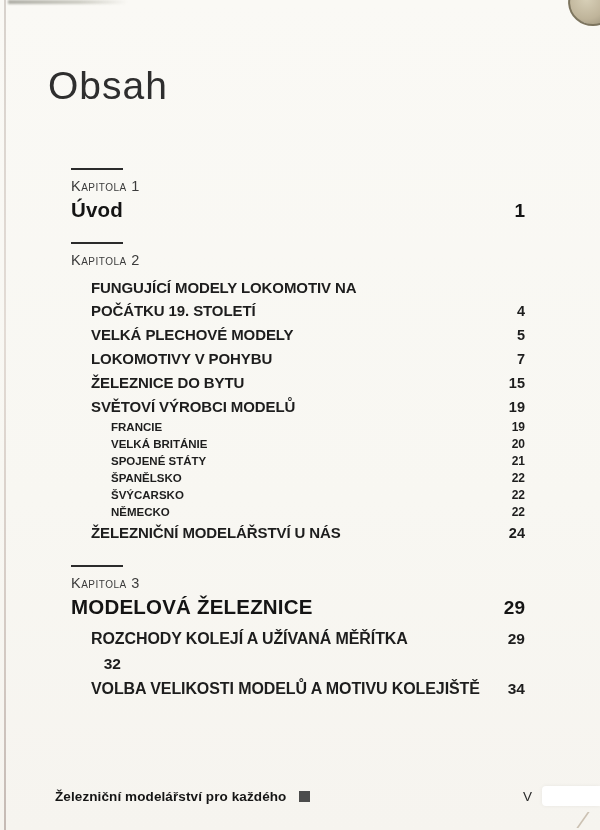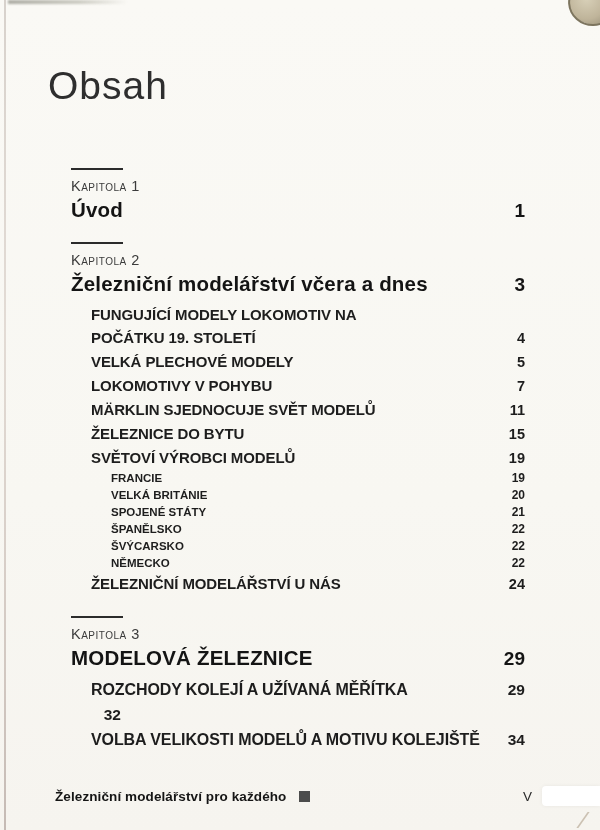--- a/index.html
+++ b/index.html
@@ -111,44 +111,36 @@
         <div class="rule"></div>
         <div class="kapitola">Kapitola 1</div>
         <div class="row title-row">
           <span class="ch-title">Úvod</span>
           <span class="ch-page">1</span>
         </div>
       </section>
       <section class="chapter">
         <div class="rule"></div>
         <div class="kapitola">Kapitola 2</div>
-        <div class="row title-row">
-          <span class="ch-title">Železniční modelářství včera a dnes</span>
-          <span class="ch-page">3</span>
-        </div>
         <div class="entries">
           <div class="row entry lvl1">
             <span class="e-label">FUNGUJÍCÍ MODELY LOKOMOTIV NA</span>
             <span class="e-page"></span>
           </div>
           <div class="row entry lvl1">
             <span class="e-label">POČÁTKU 19. STOLETÍ</span>
             <span class="e-page">4</span>
           </div>
           <div class="row entry lvl1">
             <span class="e-label">VELKÁ PLECHOVÉ MODELY</span>
             <span class="e-page">5</span>
           </div>
           <div class="row entry lvl1">
             <span class="e-label">LOKOMOTIVY V POHYBU</span>
             <span class="e-page">7</span>
-          </div>
-          <div class="row entry lvl1">
-            <span class="e-label">MÄRKLIN SJEDNOCUJE SVĚT MODELŮ</span>
-            <span class="e-page">11</span>
           </div>
           <div class="row entry lvl1">
             <span class="e-label">ŽELEZNICE DO BYTU</span>
             <span class="e-page">15</span>
           </div>
           <div class="row entry lvl1">
             <span class="e-label">SVĚTOVÍ VÝROBCI MODELŮ</span>
             <span class="e-page">19</span>
           </div>
           <div class="row entry lvl2">

